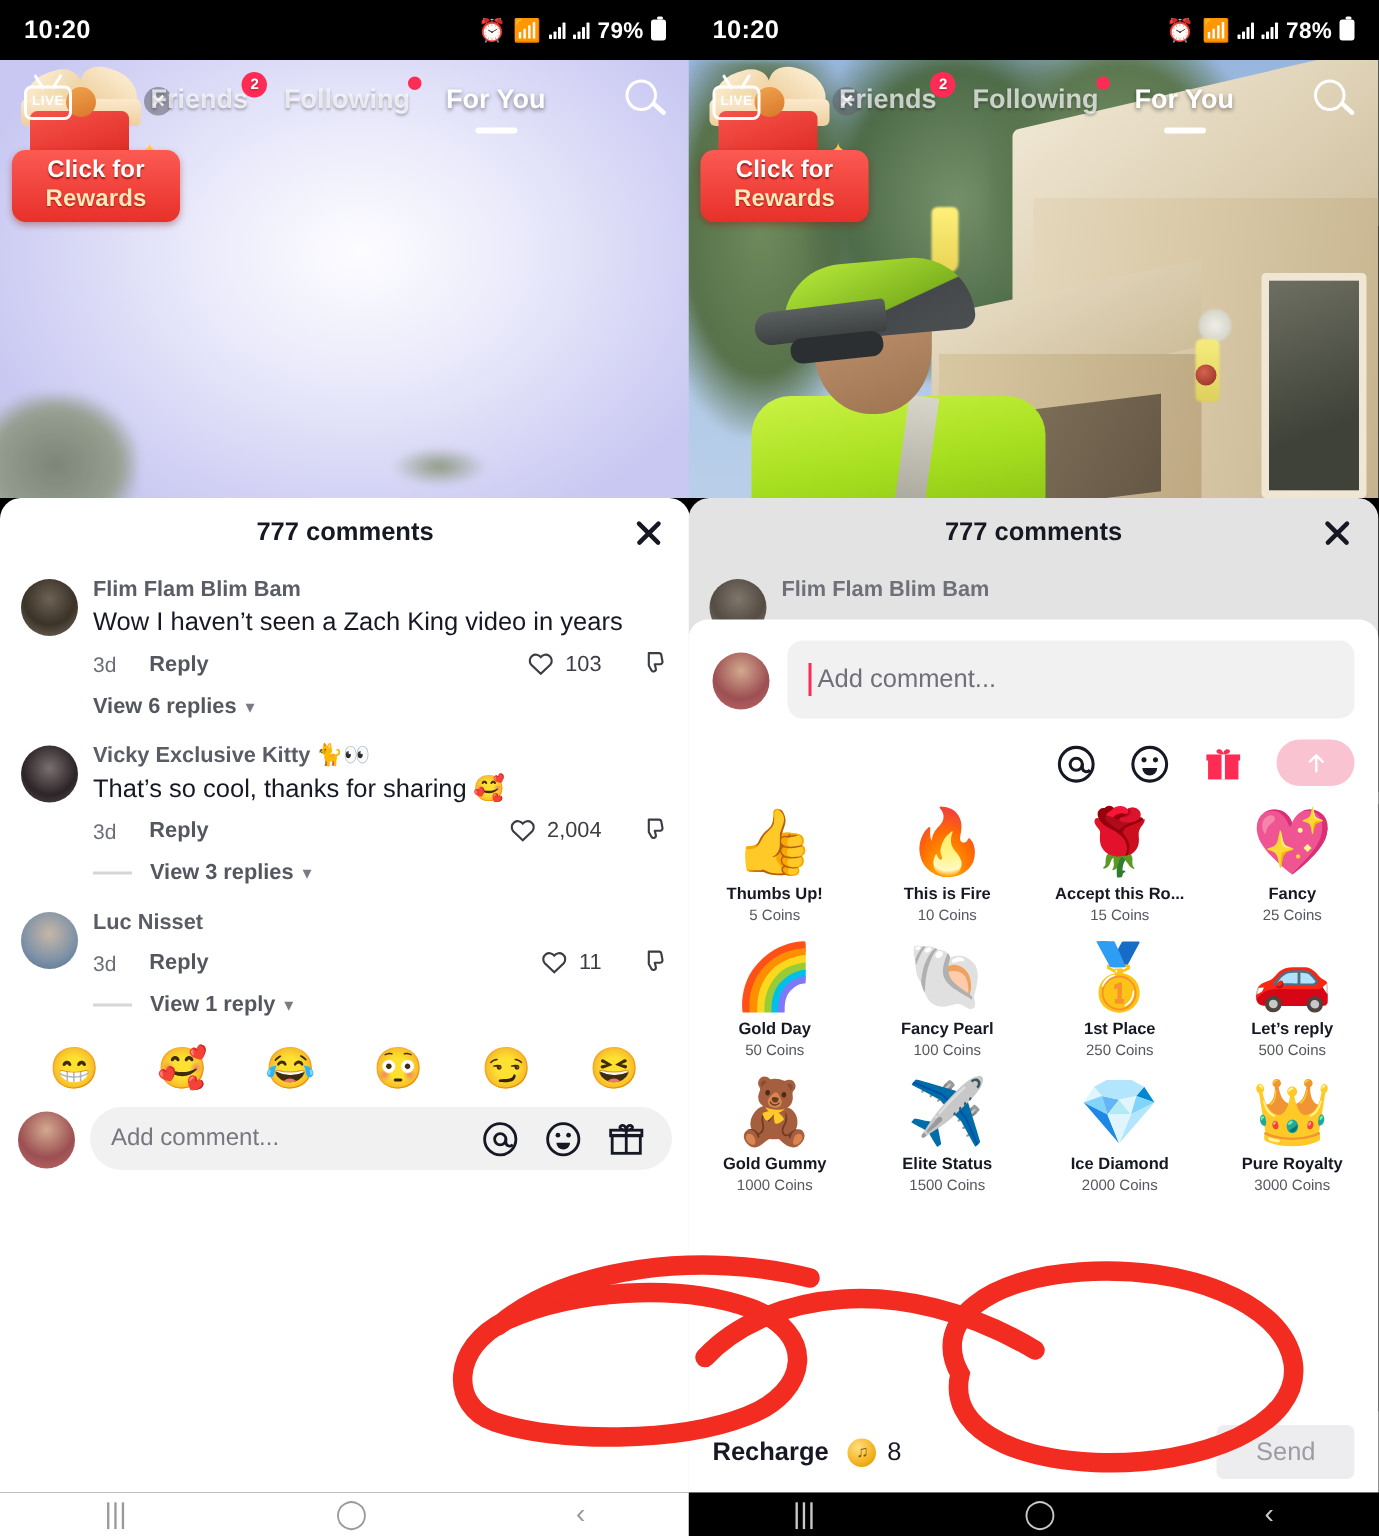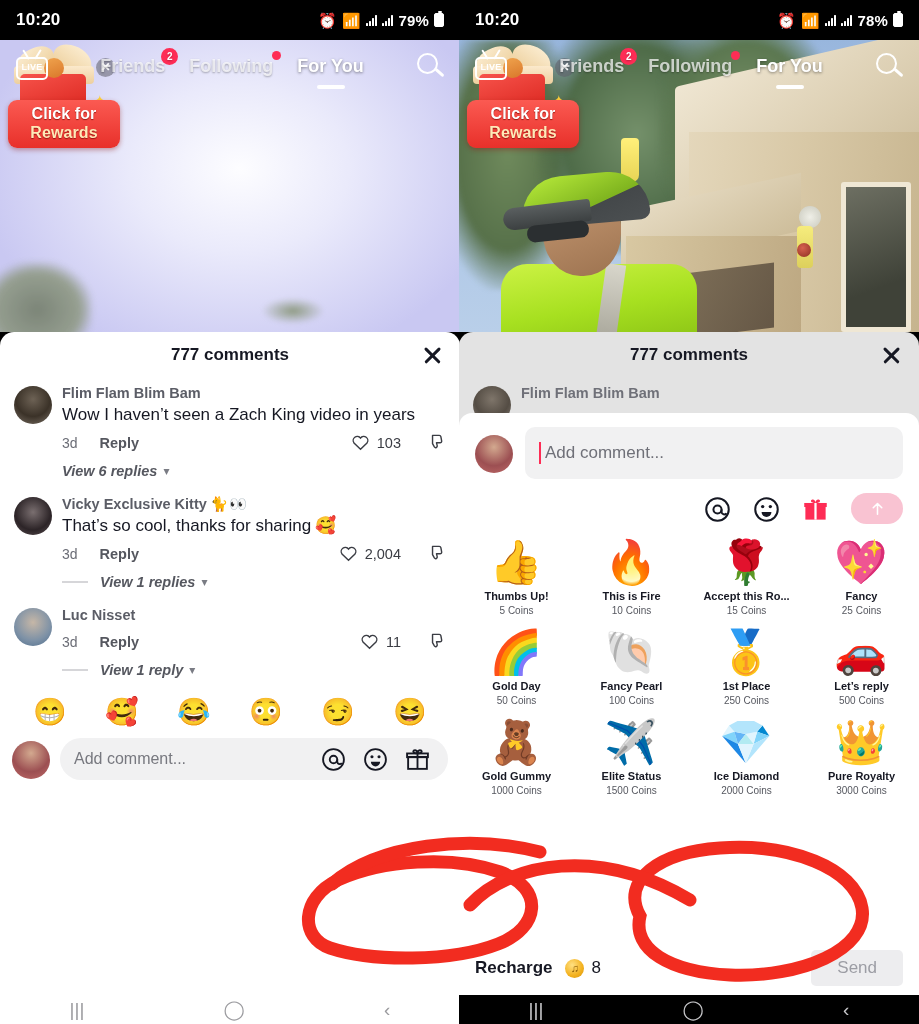--- a/index.html
+++ b/index.html
@@ -179,21 +179,21 @@
   .cmt-meta { display:flex; align-items:center; margin-top:7px; }
   .cmt-meta .time { font-size:14px; color:#6b6d76; }
   .cmt-meta .reply { font-size:14.5px; font-weight:700; color:#55575f; margin-left:22px; }
   .cmt-meta .sp { flex:1; }
   .ico-heart { width:19px; height:19px; position:relative; margin-right:7px; }
   .ico-heart svg, .ico-dislike svg { display:block; }
   .cmt-meta .likes { font-size:14.5px; color:#3b3d44; margin-right:26px; }
   .ico-dislike { width:19px; height:19px; }
   .replies { display:flex; align-items:center; padding:11px 0 10px 62px; }
   .replies .line { width:26px; height:1.5px; background:#d6d6d9; margin-right:12px; }
-  .replies .lbl { font-size:14.5px; font-weight:700; color:#55575f;font-style:italic; }
+  .replies .lbl { font-size:14.5px; font-weight:700; color:#55575f; }
   .replies .chev { margin-left:6px; color:#7a7c84; font-size:12px; }
 
   
   .emoji-row { display:flex; justify-content:space-around; align-items:center;
                padding:8px 14px 4px; }
   .emoji-row span { font-size:27px; line-height:32px; }
 
   
   .cbar { display:flex; align-items:center; padding:6px 12px 10px; }
   .cbar .field { flex:1; margin-left:10px; height:42px; background:#f1f1f2;
@@ -376,21 +376,21 @@
             <span class="ico-dislike">
                 <svg width="19" height="19" viewBox="0 0 24 24">
                   <path d="M7 3h8.5a2 2 0 0 1 2 1.6l1 5.4a2 2 0 0 1-2 2.4H12l.9 3.6a2 2 0 0 1-3.6 1.6L7 13.5z" fill="none" stroke="#3b3d44" stroke-width="1.8" stroke-linejoin="round"></path>
                 </svg>
               </span>
           </div>
         </div>
       </div>
       <div class="replies">
         <span class="line"></span>
-        <span class="lbl">View 1 replies</span>
+        <span class="lbl">View 3 replies</span>
         <span class="chev">▾</span>
       </div>
 
       <div class="cmt">
         <div class="avatar av3"></div>
         <div class="cmt-body">
           <div class="cmt-name">Luc Nisset</div>
           <div class="cmt-meta">
             <span class="time">3d</span>
             <span class="reply">Reply</span>

